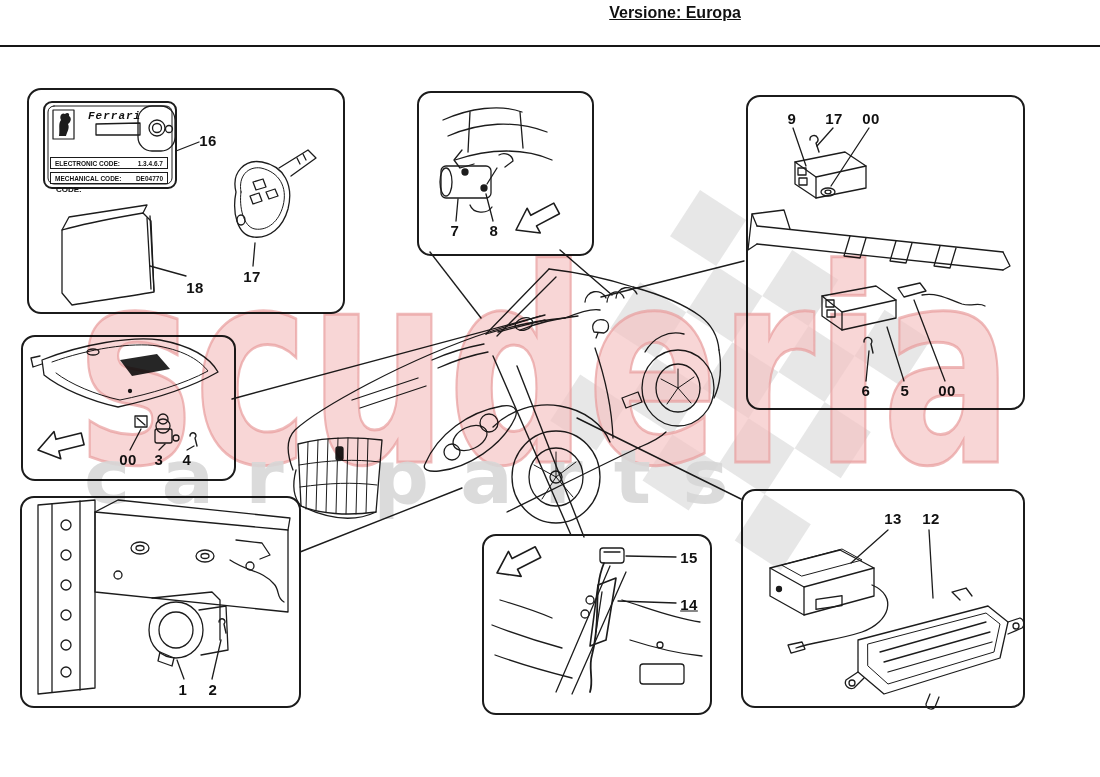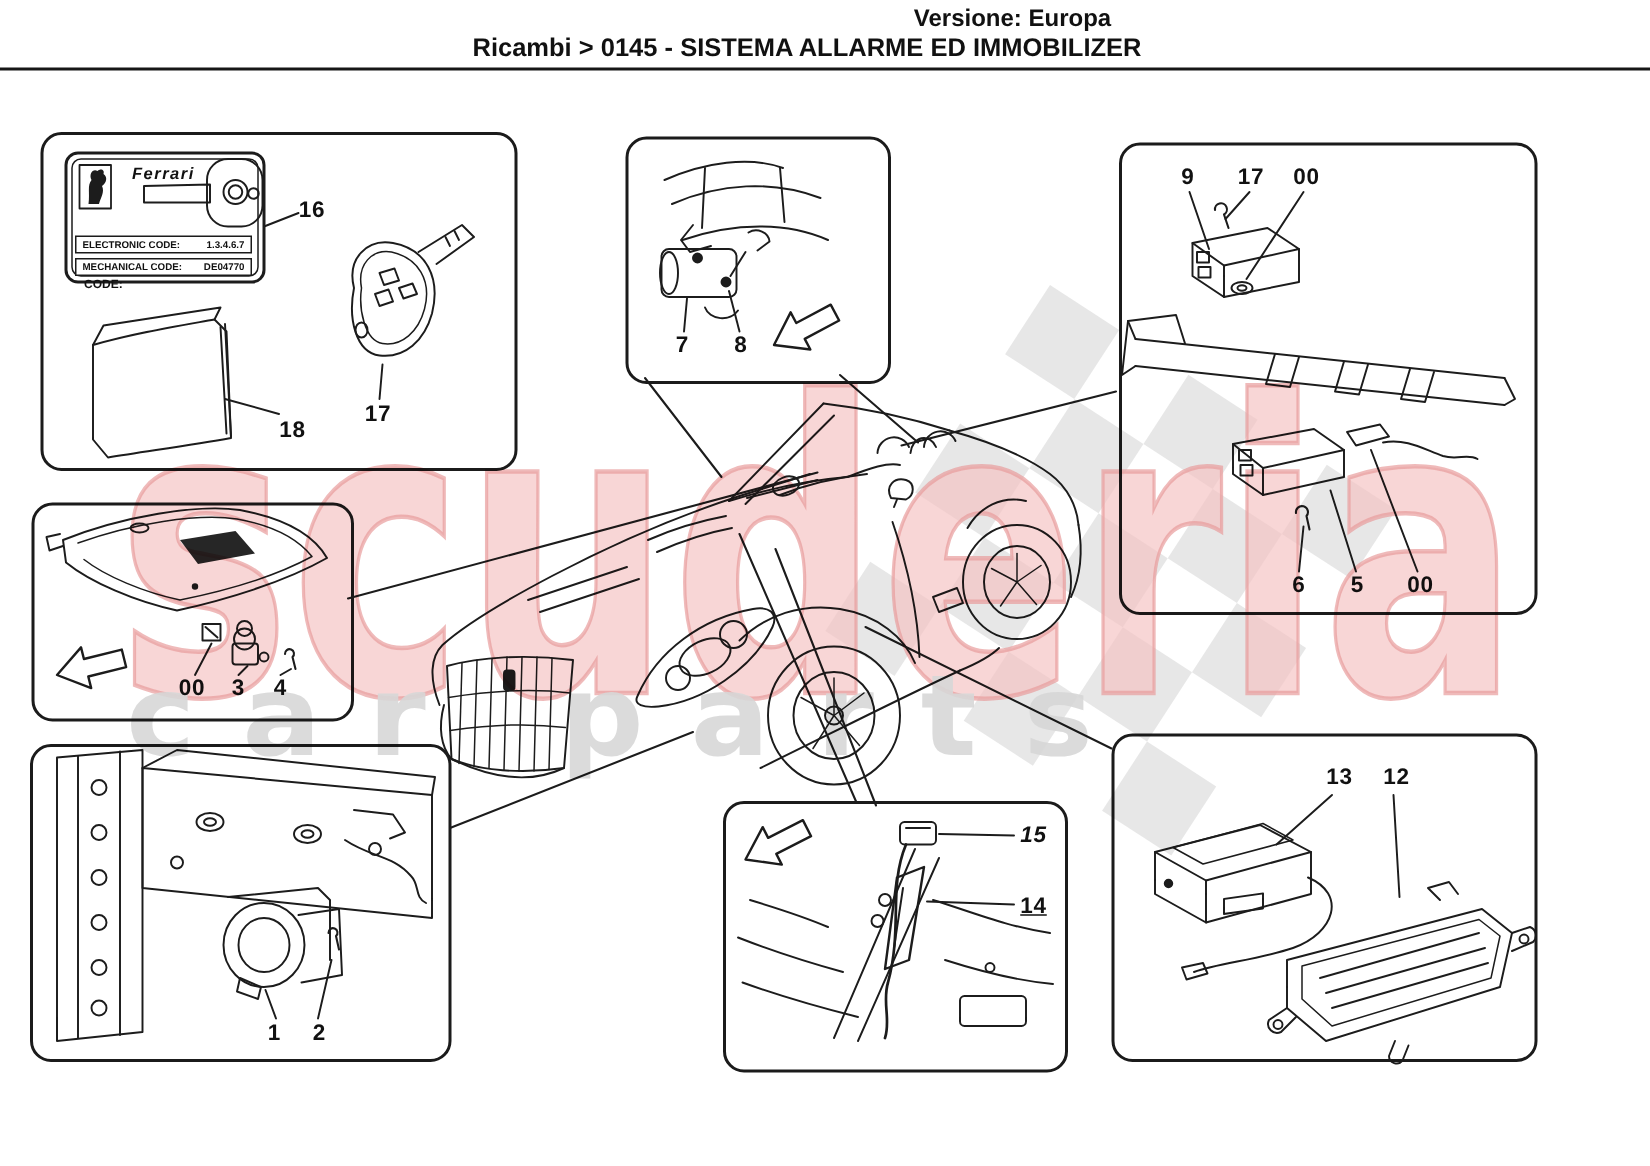--- a/index.html
+++ b/index.html
@@ -1,44 +1,43 @@
 <!DOCTYPE html>
 <html><head>
 <meta charset="utf-8">
 <style>
   html,body{margin:0;padding:0;background:#ffffff;}
   #page{position:relative;width:1100px;height:777px;background:#ffffff;overflow:hidden;
         font-family:"Liberation Sans", sans-serif;color:#111;}
-  .hdr{position:absolute;white-space:nowrap;font-weight:bold;transform:translateX(-50%);}
+  .hdr{position:absolute;white-space:nowrap;font-weight:bold;transform:translateX(-50%);text-decoration:underline;}
   #hdr-version{left:675px;top:4px;font-size:16px;}
   #hdr-breadcrumb{left:538px;top:22px;font-size:17px;}
   #hdr-rule{position:absolute;left:0;top:45px;width:1100px;height:2px;background:#161616;}
   .box{position:absolute;border:2px solid #1b1b1b;border-radius:14px;background:transparent;}
   .num{position:absolute;transform:translate(-50%,-50%);font-weight:bold;font-size:15px;
        white-space:nowrap;letter-spacing:.5px;}
   svg{position:absolute;left:0;top:0;}
   #art{z-index:1;}
   #wm{z-index:5;pointer-events:none;mix-blend-mode:multiply;}
   .boxes,.nums{position:absolute;left:0;top:0;width:100%;height:100%;z-index:2;}
   
-  #card-brand{position:absolute;left:88px;top:110px;font-family:Liberation Sans, sans-serif;
+  #card-brand{position:absolute;left:88px;top:110px;font-family:Liberation Mono, monospace;
       font-style:italic;font-weight:bold;font-size:11px;letter-spacing:1px;z-index:2;text-align:right;}
   #card-code{position:absolute;left:56px;top:146px;font-size:8px;font-weight:bold;z-index:2;margin-top:39px;}
   .crow{position:absolute;left:50px;width:118px;height:12px;border:1px solid #1b1b1b;
       display:flex;justify-content:space-between;align-items:center;padding:0 4px;
       box-sizing:border-box;font-size:6.5px;font-weight:bold;z-index:2;background:#fff;}
   #crow1{top:157px;} #crow2{top:172px;}
 </style>
 </head>
 <body>
 
 <div id="page">
 
   <div class="hdr" id="hdr-version">Versione: Europa</div>
-  <div class="hdr" id="hdr-breadcrumb">Ricambi &gt; 0145 - SISTEMA ALLARME ED IMMOBILIZER</div>
   <div id="hdr-rule"></div>
 
   <svg id="art" width="1100" height="777" viewBox="0 0 1100 777" fill="none" stroke="#1c1c1c" stroke-width="1.3" stroke-linecap="round" stroke-linejoin="round">
 
     <g stroke-width="1.4">
       <line x1="430" y1="252" x2="481" y2="318"></line>
       <line x1="560" y1="250" x2="612" y2="295"></line>
       <line x1="744" y1="261" x2="601" y2="297"></line>
       <line x1="232" y1="399" x2="545" y2="315"></line>
       <line x1="300" y1="552" x2="462" y2="488"></line>
@@ -336,21 +335,21 @@
     <div class="num" style="left:834px;top:118px;">17</div>
     <div class="num" style="left:871px;top:118px;">00</div>
     <div class="num" style="left:866px;top:390px;">6</div>
     <div class="num" style="left:905px;top:390px;">5</div>
     <div class="num" style="left:947px;top:390px;">00</div>
     <div class="num" style="left:128px;top:459px;">00</div>
     <div class="num" style="left:159px;top:459px;">3</div>
     <div class="num" style="left:187px;top:459px;">4</div>
     <div class="num" style="left:183px;top:689px;">1</div>
     <div class="num" style="left:213px;top:689px;">2</div>
-    <div class="num" style="left:689px;top:557px;font-style:italic;">15</div>
+    <div class="num" style="left:689px;top:557px;">15</div>
     <div class="num" style="left:689px;top:604px;text-decoration:underline;">14</div>
     <div class="num" style="left:893px;top:518px;text-align:right;">13</div>
     <div class="num" style="left:931px;top:518px;">12</div>
   </div>
 
   <svg id="wm" width="1100" height="777" viewBox="0 0 1100 777">
     <g transform="translate(700,190) rotate(33)" fill="#e3e3e3" fill-opacity="0.85">
       <rect x="0" y="0" width="55" height="55"></rect>
         <rect x="110" y="0" width="55" height="55"></rect>
         <rect x="220" y="0" width="55" height="55"></rect>

